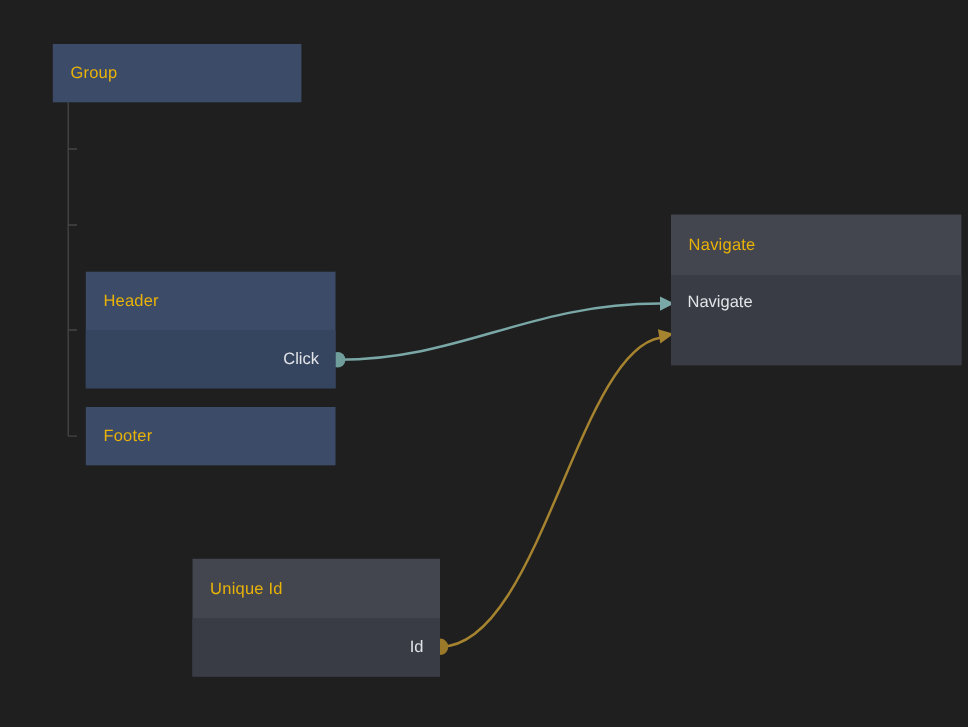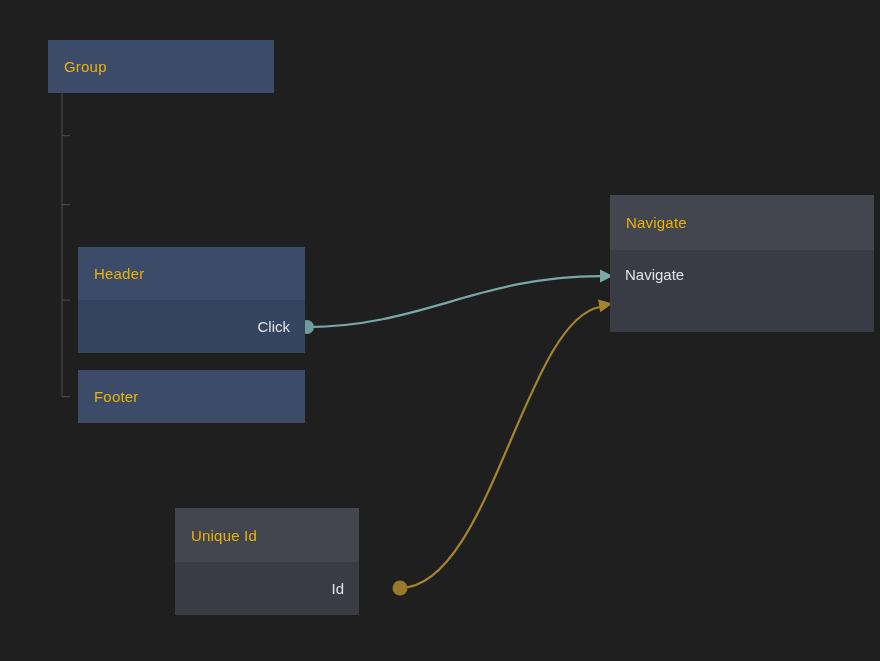--- a/index.html
+++ b/index.html
@@ -94,21 +94,21 @@
 
   <div class="node logic" style="left:610px;top:195px;width:264px;height:137px">
     <div class="section sec-header" style="height:55px">
       <div class="node-title">Navigate</div>
     </div>
     <div class="section sec-body ports-body" style="height:82px">
       <div class="port-row">Navigate</div>
     </div>
   </div>
 
-  <div class="node logic" style="left:175px;top:508px;width:184px;height:107px">
+  <div class="node logic" style="left:175px;top:508px;width:225px;height:107px">
     <div class="section sec-header" style="height:54px">
       <div class="node-title">Unique Id</div>
     </div>
     <div class="section sec-body" style="height:53px">
       <div class="out-row">
         <span class="port-label">Id</span>
       </div>
     </div>
   </div>
 

